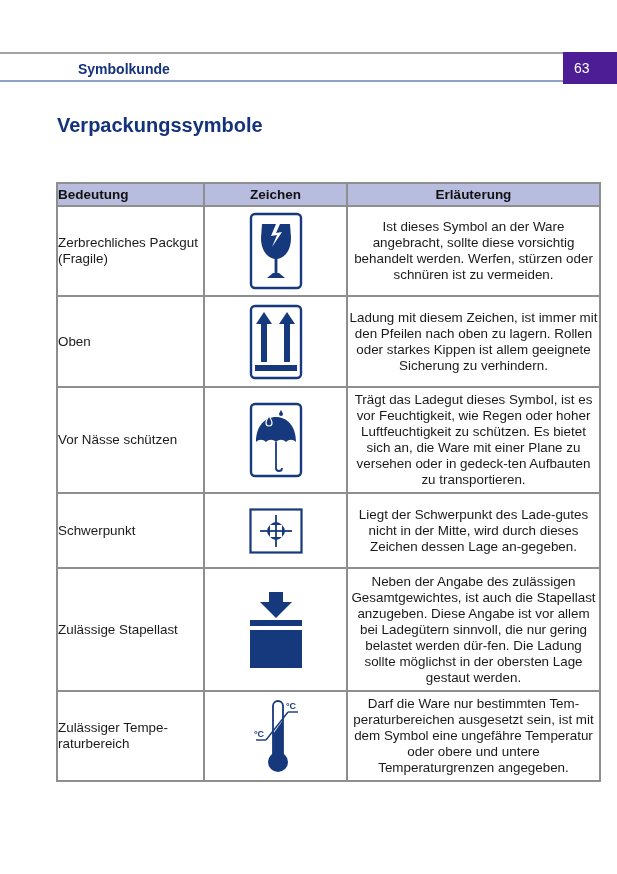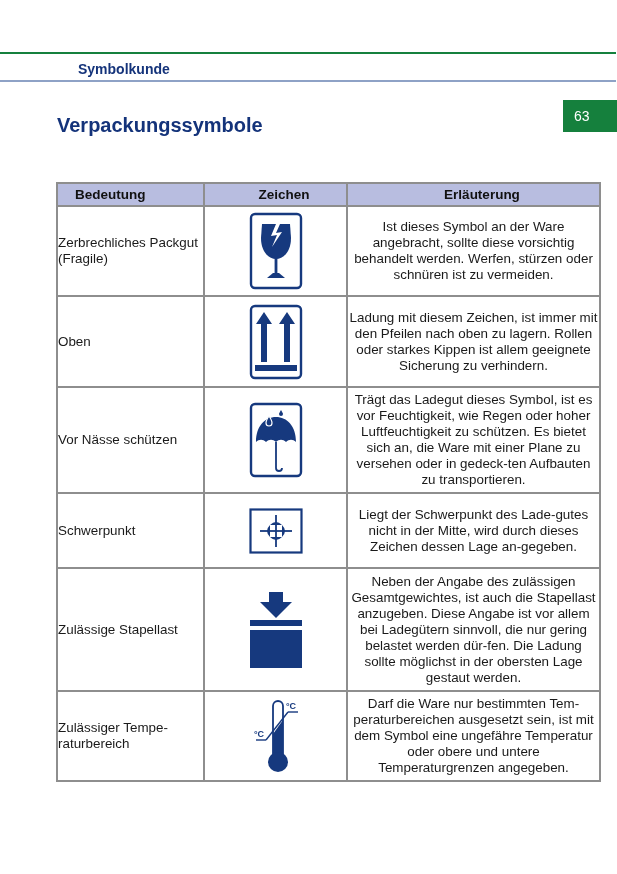--- a/index.html
+++ b/index.html
@@ -2,39 +2,39 @@
 <html><head>
 <meta charset="utf-8">
 <style>
   html, body { margin: 0; padding: 0; }
   body {
     width: 617px; height: 874px; background: #ffffff; position: relative; overflow: hidden;
     font-family: "Liberation Sans", "DejaVu Sans", sans-serif; color: #1a1a1a;
   }
   .header-band {
     position: absolute; left: 0; top: 52px; width: 616px; height: 30px;
-    border-top: 2px solid #15803d; border-bottom: 2px solid #8ea2c6; box-sizing: border-box;
+    border-top: 2px solid #a3a3a3; border-bottom: 2px solid #8ea2c6; box-sizing: border-box;
   }
   .section-label {
     position: absolute; left: 78px; top: 7px; font-size: 14px; font-weight: bold; color: #14337a;
   }
   .page-number {
-    position: absolute; left: 563px; top: -2px; width: 54px; height: 32px; background: #15803d;
-    color: #ffffff; font-size: 14px; line-height: 32px; box-sizing: border-box; padding-left: 11px; margin-top: 48px;
+    position: absolute; left: 563px; top: -2px; width: 54px; height: 32px; background: #4c1d95;
+    color: #ffffff; font-size: 14px; line-height: 32px; box-sizing: border-box; padding-left: 11px;
   }
   .page-title {
     position: absolute; left: 57px; top: 114px; font-size: 20px; font-weight: bold; color: #14337a; margin: 0;
   }
   table.symbols {
     position: absolute; left: 56px; top: 182px; width: 543px; border-collapse: collapse; table-layout: fixed;
     font-size: 13.4px; line-height: 16px;
   }
   table.symbols th, table.symbols td { border: 2px solid #8e8e8e; padding: 0; }
   table.symbols th {
-    background: #b8bde0; height: 21px; font-weight: bold; font-size: 13.5px; color: #111; padding-left: 17px;
+    background: #b8bde0; height: 21px; font-weight: bold; font-size: 13.5px; color: #111;
   }
   th.col-meaning { text-align: left; padding-left: 8px; }
   th.col-sign, th.col-expl { text-align: center; }
   td.meaning { padding-left: 8px; vertical-align: middle; margin-top: 32px; }
   td.sign { text-align: center; vertical-align: middle; }
   td.expl { text-align: center; vertical-align: middle; padding: 1px 5px; margin-top: 13px; }
   td.sign svg { display: block; margin: 0 auto; }
 </style>
 </head>
 <body>

